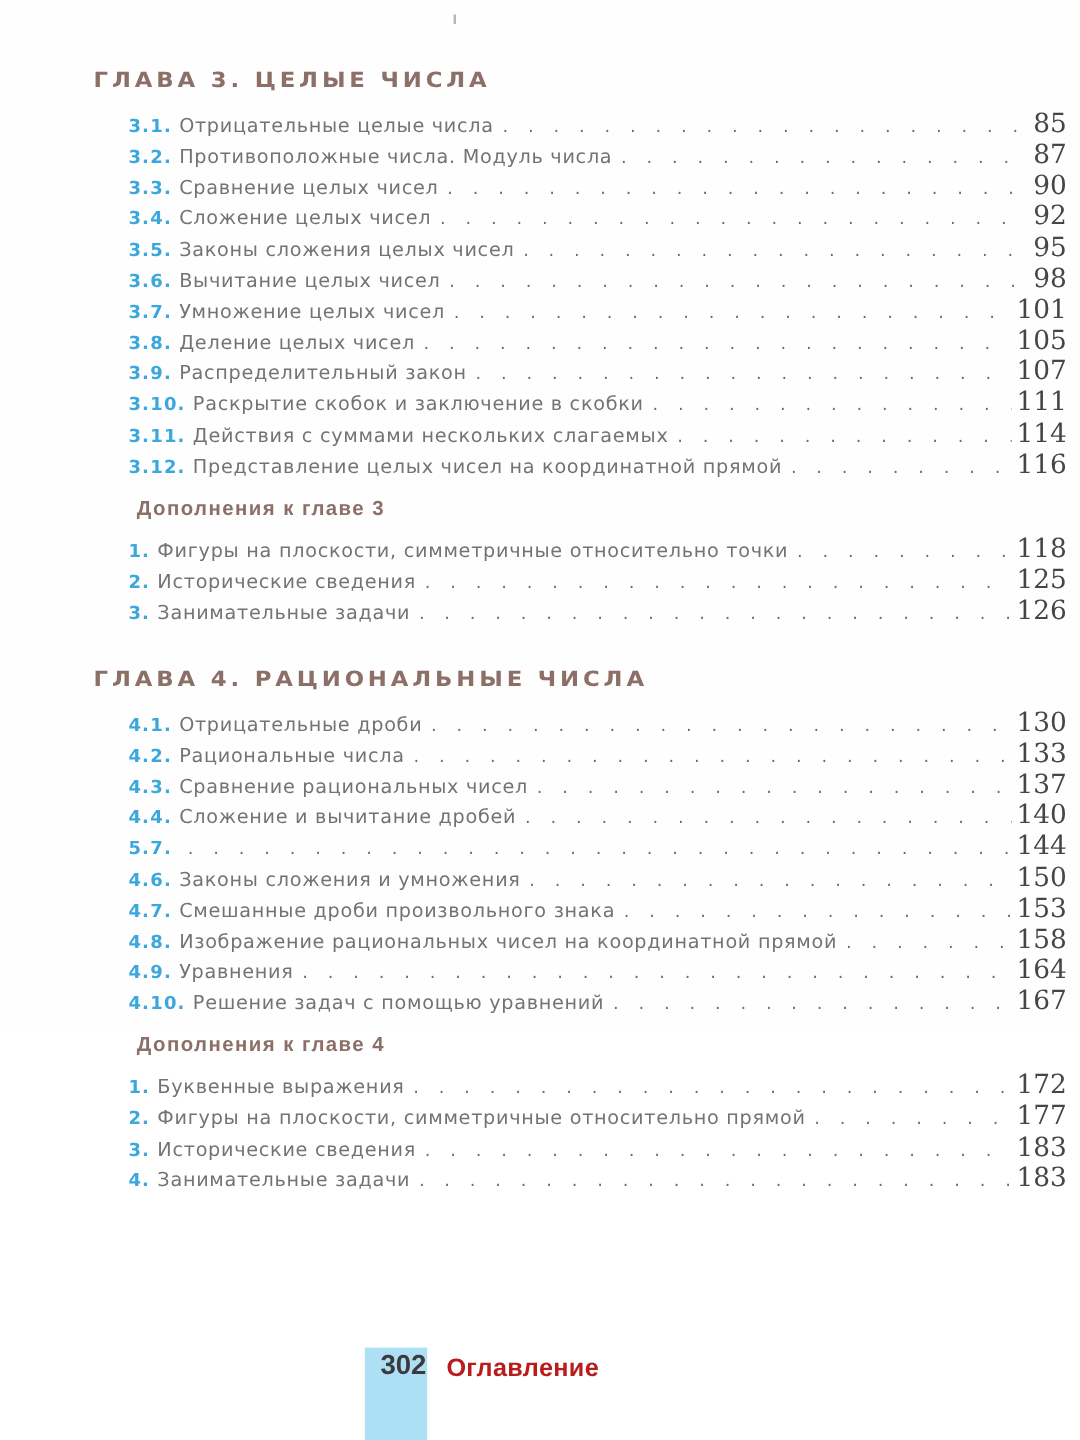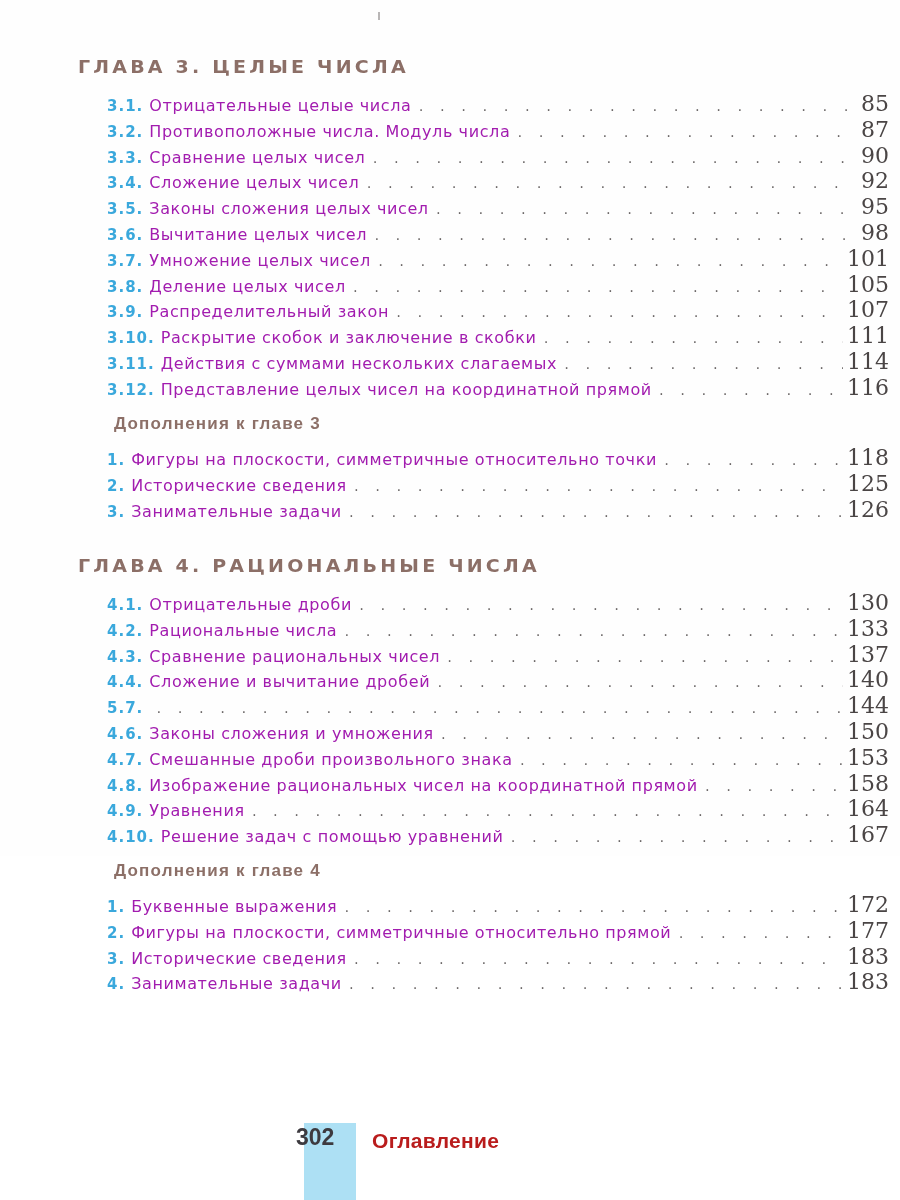--- a/index.html
+++ b/index.html
@@ -27,39 +27,39 @@
   .toc-list { position: absolute; left: 78px; width: 782px; margin-left: 29px; }
   .toc-row {
     display: flex; align-items: baseline; height: 25.8px; white-space: nowrap; overflow: hidden;
   }
   .num {
     font-family: "DejaVu Sans", sans-serif; font-weight: bold; font-size: 15px;
     color: #3aa8dc; letter-spacing: 1px; flex: none; margin-right: 6px;
   }
   .label {
     font-family: "DejaVu Sans", sans-serif; font-size: 16px; letter-spacing: 0.6px;
-    color: #a21caf; flex: none;
+    color: #737373; flex: none;
   }
   .leader {
     flex: 1 1 auto; overflow: hidden; margin: 0 4px 0 6px;
     font-family: "DejaVu Sans Mono", monospace; font-size: 12px; letter-spacing: 3.4px;
     color: #6d6969;
   }
   .leader::before { content: ". . . . . . . . . . . . . . . . . . . . . . . . . . . . . . . . . . . . . . . . . . . . . . . . . . . . . . . . . . . . . . . . . . . . . . . . . . . . . . . . . . . . . . . ."; }
   .page-no {
     flex: none; font-family: "DejaVu Serif", serif; font-size: 22px; color: #4a4545;
     text-align: right; min-width: 30px;
   }
 
   .footer-tab {
     position: absolute; left: 304px; top: 1123px; width: 52px; height: 77px;
     background: #ade0f4;
   }
   .footer-page {
-    position: absolute; left: 296px; top: 1124px;
+    position: absolute; left: 317px; top: 1124px;
     font-family: "Liberation Sans", sans-serif; font-weight: bold; font-size: 23px; color: #3d3a3f;
   }
   .footer-section {
     position: absolute; left: 372px; top: 1129px;
     font-family: "Liberation Sans", sans-serif; font-weight: bold; font-size: 21px; color: #b91c1c;
     letter-spacing: 0.3px;
   }
 </style>
 </head>
 <body>

